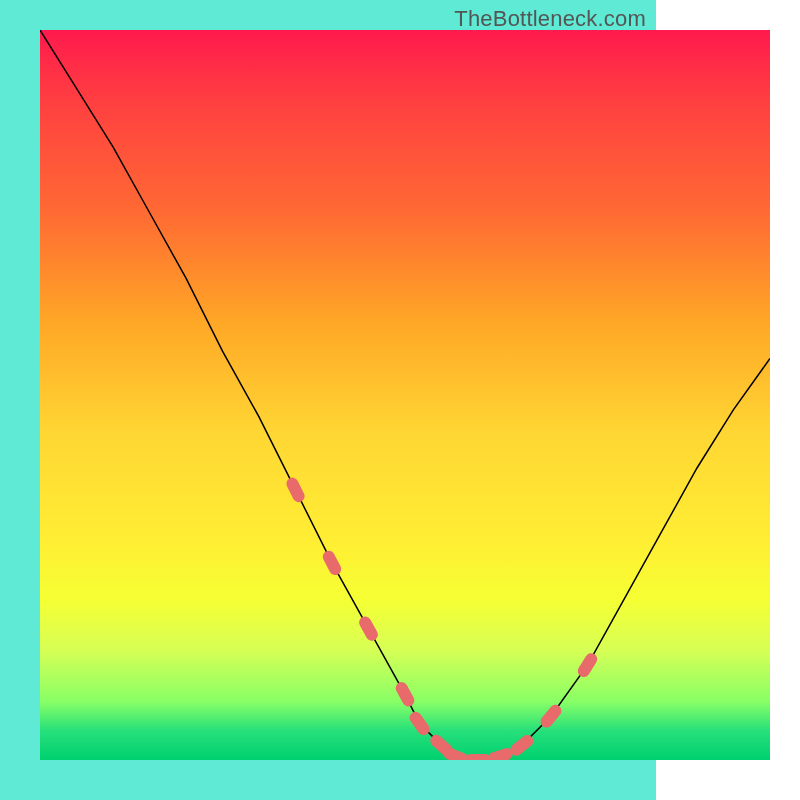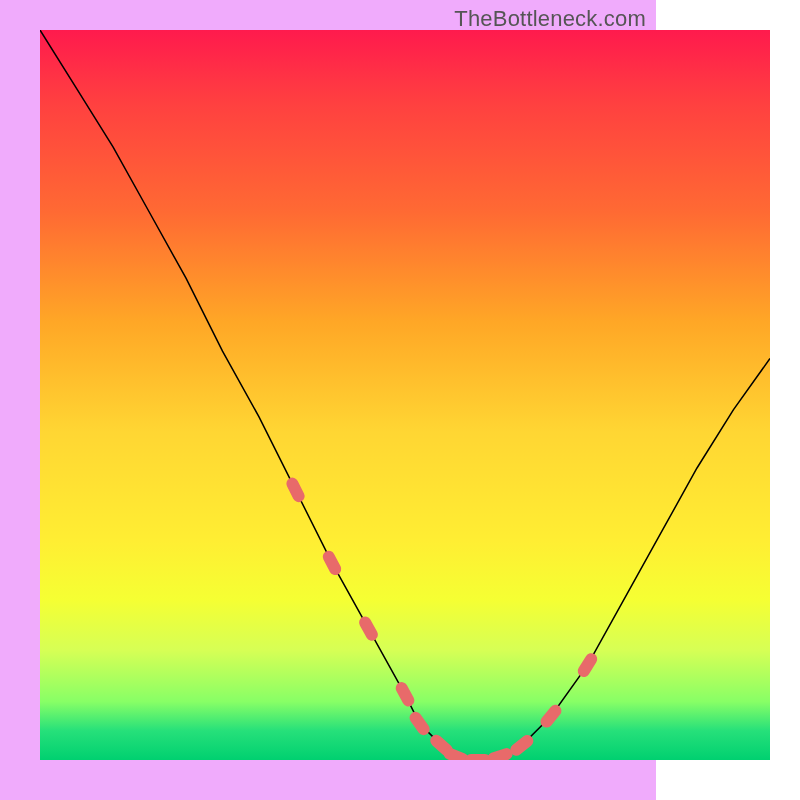--- a/index.html
+++ b/index.html
@@ -5,21 +5,21 @@
   body {
     margin: 0;
     padding: 0;
     background: #fff;
     font-family: Arial, Helvetica, sans-serif;
   }
   .chart-container {
     position: relative;
     width: 656px;
     height: 800px;
-    background: #f0abfc;
+    background: #5eead4;
   }
   .plot-area {
     position: absolute;
     left: 40px;
     top: 30px;
     width: 730px;
     height: 730px;
     
     background: linear-gradient(to bottom,
       #ff1a4d 0%,

